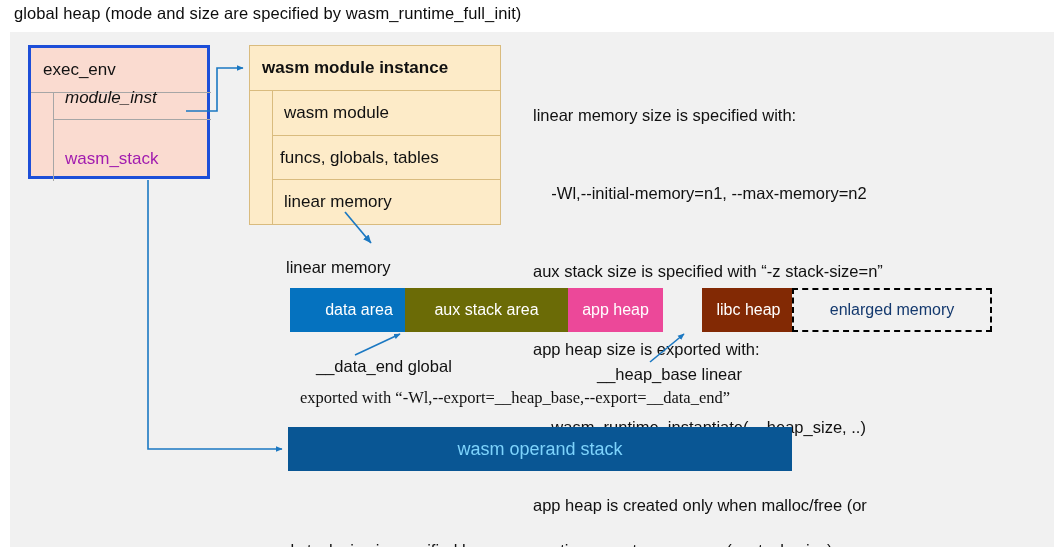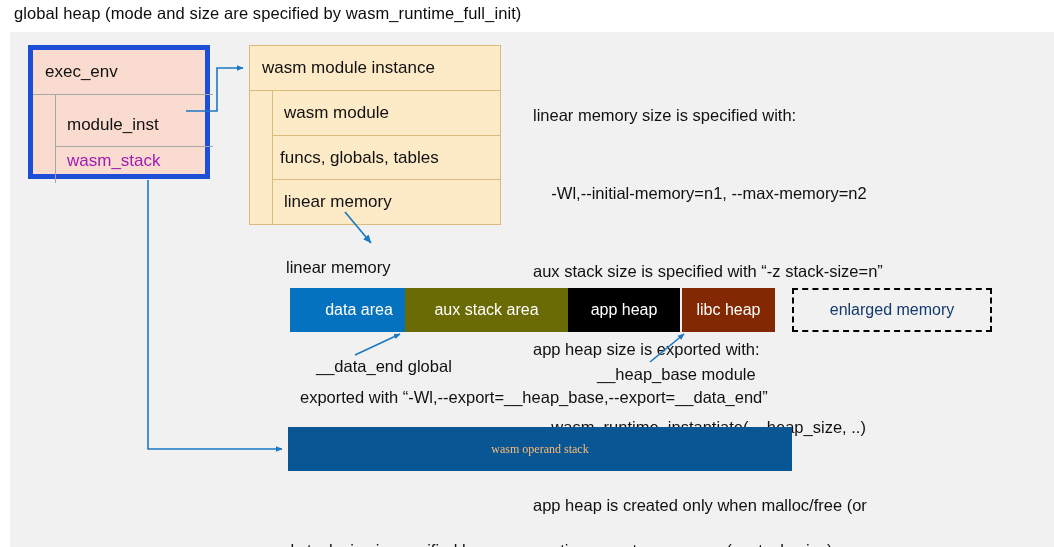--- a/index.html
+++ b/index.html
@@ -40,21 +40,21 @@
     height: 515px;
     background: #f1f1f1;
   }
 
   
   #execenv {
     left: 28px;
     top: 45px;
     width: 182px;
     height: 134px;
-    border: 5px solid #1d4ed8;
+    border: 3px solid #1d4ed8;
     background: #fadbd0;
     box-sizing: border-box;
   }
   #execenv .row {
     box-sizing: border-box;
     position: absolute;
     display: flex;
     align-items: center;
   }
   #execenv-title {
@@ -66,27 +66,28 @@
     font-size: 17px;
     color: #111;
   }
   #execenv .indent {
     left: 0; top: 45px;
     width: 22px;
     height: 88px;
     border-right: 1px solid #a6a6a6;
   }
   #execenv-mod {
-    left: 22px; top: 53px;
+    left: 22px; top: 28px;
     width: 158px;
     height: 44px;
     border-bottom: 1px solid #a6a6a6;
     padding-left: 12px;
     font-size: 17px;
     color: #111;
+    font-style: italic;
   }
   #execenv-stack {
     left: 22px; top: 89px;
     width: 158px;
     height: 44px;
     padding-left: 12px;
     font-size: 17px;
     color: #a21caf;
   }
 
@@ -107,20 +108,21 @@
     align-items: center;
   }
   #wmi-title {
     left: 0; top: 0;
     width: 250px;
     height: 45px;
     border-bottom: 1px solid #d9bb7e;
     padding-left: 12px;
     font-size: 17px;
     color: #111;
+    font-weight: bold;
   }
   #wmi .indent {
     left: 0; top: 45px;
     width: 22px;
     height: 133px;
     border-right: 1px solid #d9bb7e;
   }
   #wmi-r1 {
     left: 22px; top: 45px;
     width: 228px; height: 45px;
@@ -187,35 +189,34 @@
   }
 
   
   .anno {
     font-size: 16.5px;
     color: #111;
     white-space: nowrap;
   }
   #anno-dataend { left: 316px; top: 357px; }
   #anno-heapbase { left: 597px; top: 365px; }
-  #anno-exported { left: 300px; top: 388px; }
+  #anno-exported { left: 300px; top: 388px; font-family: Liberation Serif, serif; }
 
   
   #opstack {
     left: 288px;
     top: 427px;
     width: 504px;
     height: 44px;
     background: #095694;
-    color: #fdba74;
-    font-size: 12px;
+    color: #7dd3fc;
+    font-size: 18px;
     display: flex;
     align-items: center;
     justify-content: center;
-    font-family: Liberation Serif, serif;
   }
 
   
   #bottom-notes {
     left: 186px;
     top: 483px;
     font-size: 16.5px;
     line-height: 27px;
     color: #111;
     white-space: pre;
@@ -262,27 +263,27 @@
     <div>app heap size is exported with:</div>
     <div>    wasm_runtime_instantiate(.., heap_size, ..)</div>
     <div>app heap is created only when malloc/free (or</div>
     
   </div>
 
   <div class="abs" id="lm-label">linear memory</div>
   <div class="abs" id="membar">
     <div class="seg" id="seg-data" style="left: 0px; width: 115px; background: rgb(5, 114, 191); color: rgb(255, 255, 255); padding-left: 23px;">data area</div>
     <div class="seg" id="seg-aux" style="left: 115px; width: 163px; background: rgb(107, 107, 6); color: rgb(255, 255, 255); text-align: center;">aux stack area</div>
-    <div class="seg" id="seg-app" style="left: 278px; width: 112px; background: #000000; color: rgb(255, 255, 255);">app heap</div>
-    <div class="seg" id="seg-libc" style="left: 392px; width: 93px; background: rgb(130, 41, 4); color: rgb(255, 255, 255);">libc heap</div>
+    <div class="seg" id="seg-app" style="left: 278px; width: 95px; background: #ec4899; color: rgb(255, 255, 255);">app heap</div>
+    <div class="seg" id="seg-libc" style="left: 412px; width: 93px; background: rgb(130, 41, 4); color: rgb(255, 255, 255);">libc heap</div>
     <div class="seg" id="seg-enlarged" style="left: 502px; width: 200px; color: rgb(20, 57, 110);">enlarged memory</div>
   </div>
 
   <div class="abs anno" id="anno-dataend">__data_end global</div>
-  <div class="abs anno" id="anno-heapbase">__heap_base module</div>
+  <div class="abs anno" id="anno-heapbase">__heap_base linear</div>
   <div class="abs anno" id="anno-exported">exported with “-Wl,--export=__heap_base,--export=__data_end”</div>
 
   <div class="abs" id="opstack">wasm operand stack</div>
 
   <div class="abs" id="bottom-notes">
     <div>wasm operand stack size is specified by wasm_runtime_create_exec_env(.., stack_size)</div>
     
   </div>
 
   <svg id="arrows" viewBox="0 0 1054 547">

